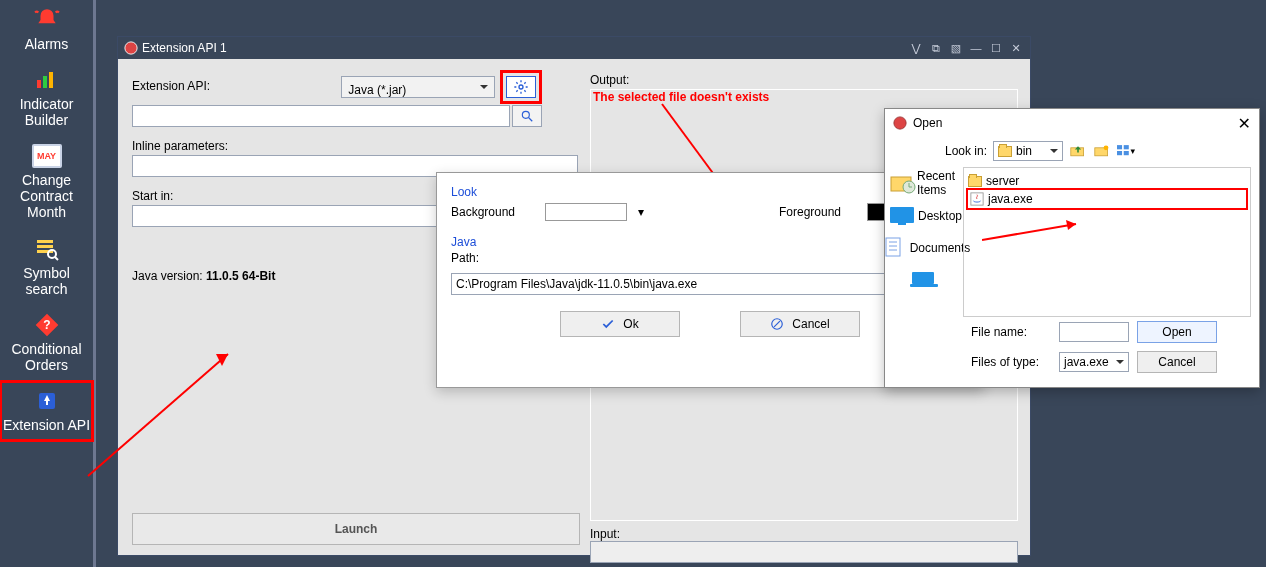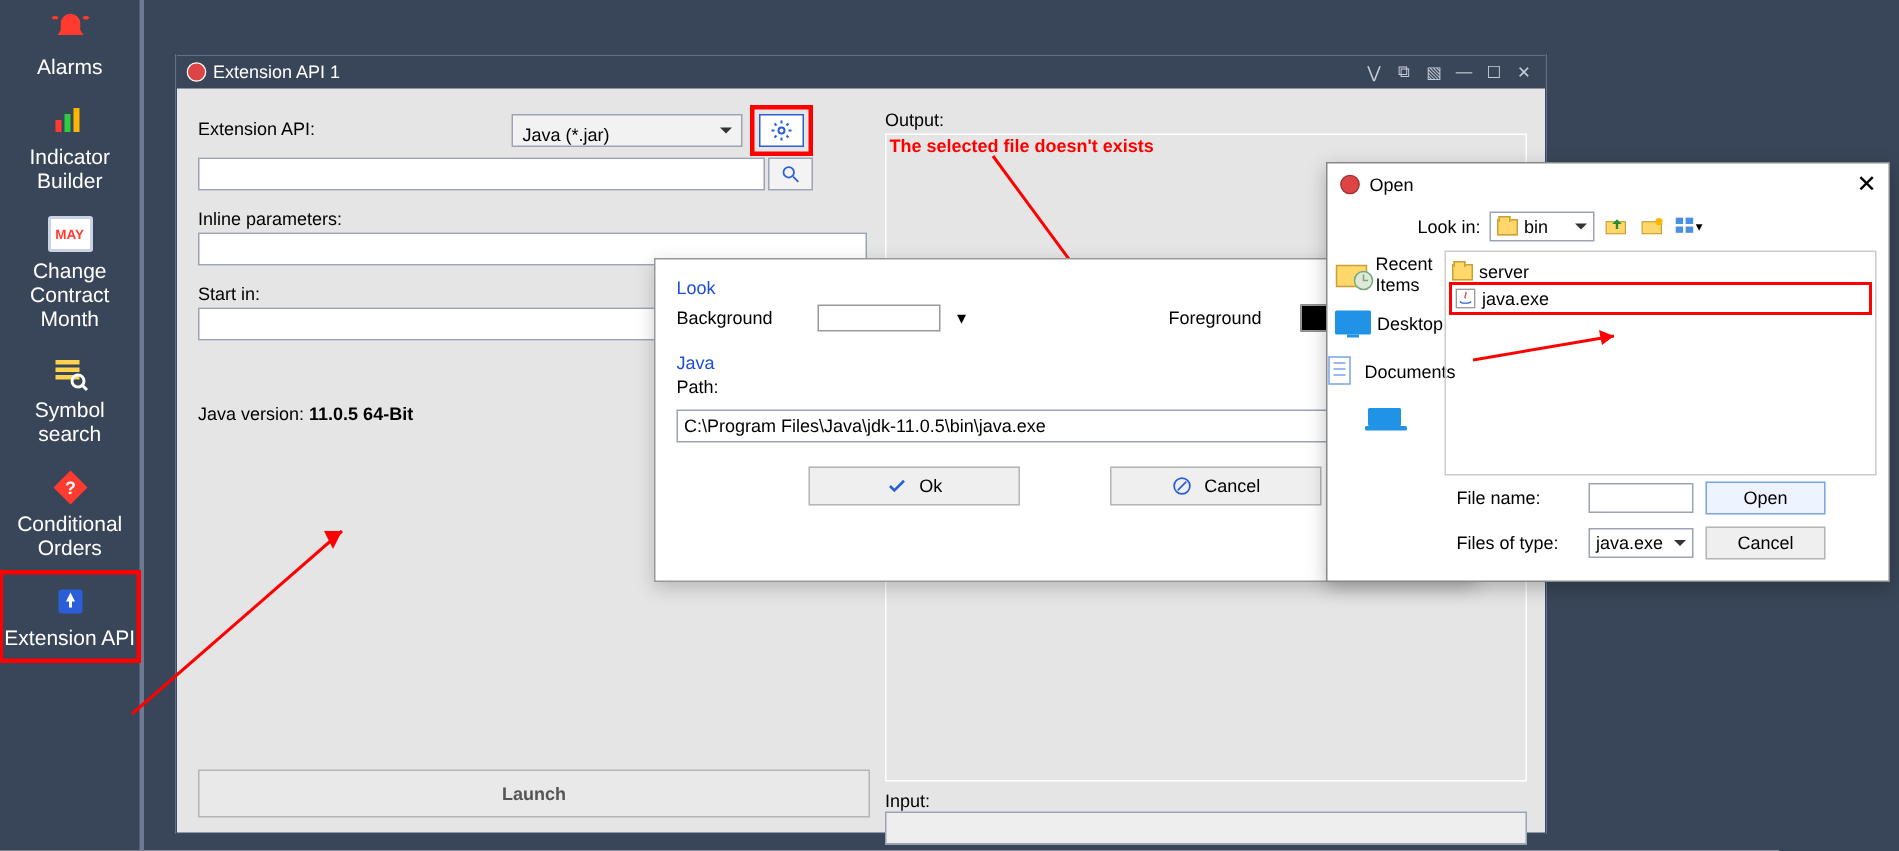--- a/index.html
+++ b/index.html
@@ -52,21 +52,21 @@
   .settings .swatch.bg { background: #fff; }
   .settings .swatch.fg { background: #000; }
   .settings .dd { width: 12px; text-align: center; cursor: pointer; }
   .settings .java-row { display: flex; align-items: center; gap: 4px; padding: 2px 4px; }
   .settings .path-lbl { padding: 2px 4px; }
   .settings .path-input { flex: 1; height: 22px; border: 1px solid #9aa4b5; padding: 0 4px; }
   .settings .reload-btn { width: 24px; height: 22px; border: 1px solid #6a7; background: #e8f2ea; display:flex; align-items:center; justify-content:center; cursor:pointer;}
   .settings .mag2 { width: 24px; height: 22px; border: 1px solid #9aa4b5; display:flex; align-items:center; justify-content:center; cursor:pointer;}
   .settings .mag-red { outline: 3px solid #ff0000; }
   .settings .btn-row { display: flex; justify-content: center; gap: 60px; padding: 14px 0 4px; }
-  .settings .dbtn { width: 141px; height: 26px; border: 1px solid #b5b5b5; background: #efefef; display: flex; align-items: center; justify-content: center; gap: 8px; cursor: pointer; }
+  .settings .dbtn { width: 120px; height: 26px; border: 1px solid #b5b5b5; background: #efefef; display: flex; align-items: center; justify-content: center; gap: 8px; cursor: pointer; }
 
   
   .opendlg { position: absolute; left: 884px; top: 108px; width: 376px; height: 280px; background: #fff; border: 1px solid #888; z-index: 10; box-shadow: 0 4px 12px rgba(0,0,0,.25);}
   .opendlg .hdr { height: 28px; display: flex; align-items: center; padding: 0 8px; border-bottom: 0; }
   .opendlg .hdr .ttl { margin-left: 6px; font-size: 12px; }
   .opendlg .hdr .x { margin-left: auto; font-size: 16px; cursor: pointer; }
   .opendlg .toolbar { display: flex; align-items: center; gap: 6px; padding: 4px 10px 6px; }
   .opendlg .toolbar .lookin { margin-left: 50px; }
   .opendlg .toolbar .dir { width: 70px; height: 20px; border: 1px solid #9aa4b5; display:flex; align-items:center; padding:0 4px; position:relative;}
   .opendlg .toolbar .dir::after{content:"";position:absolute;right:4px;top:7px;border:4px solid transparent;border-top-color:#333;}

